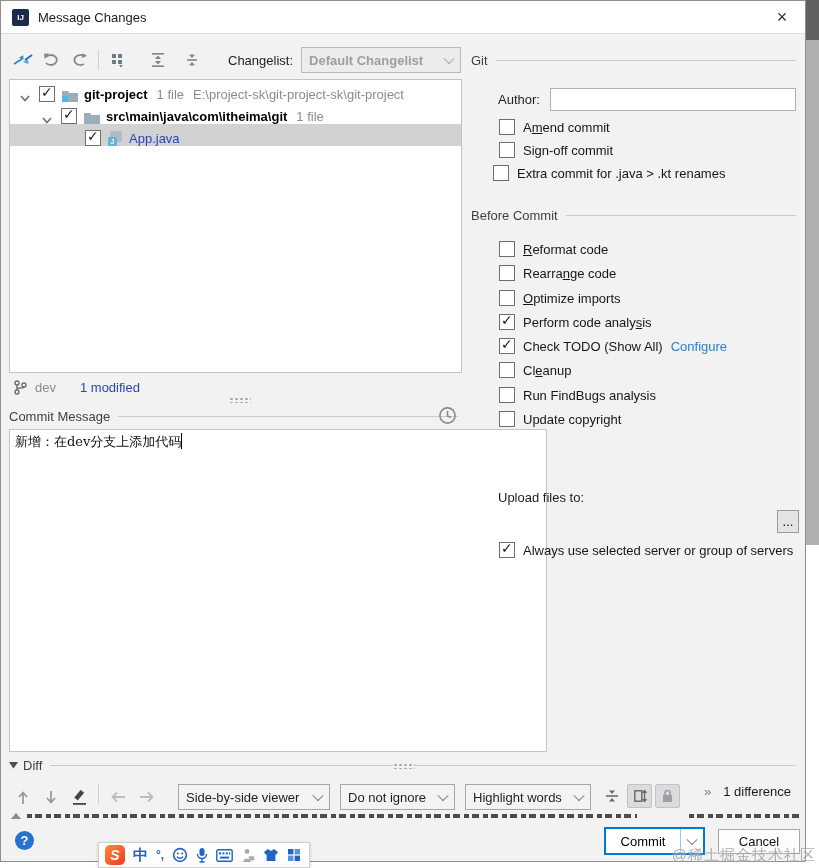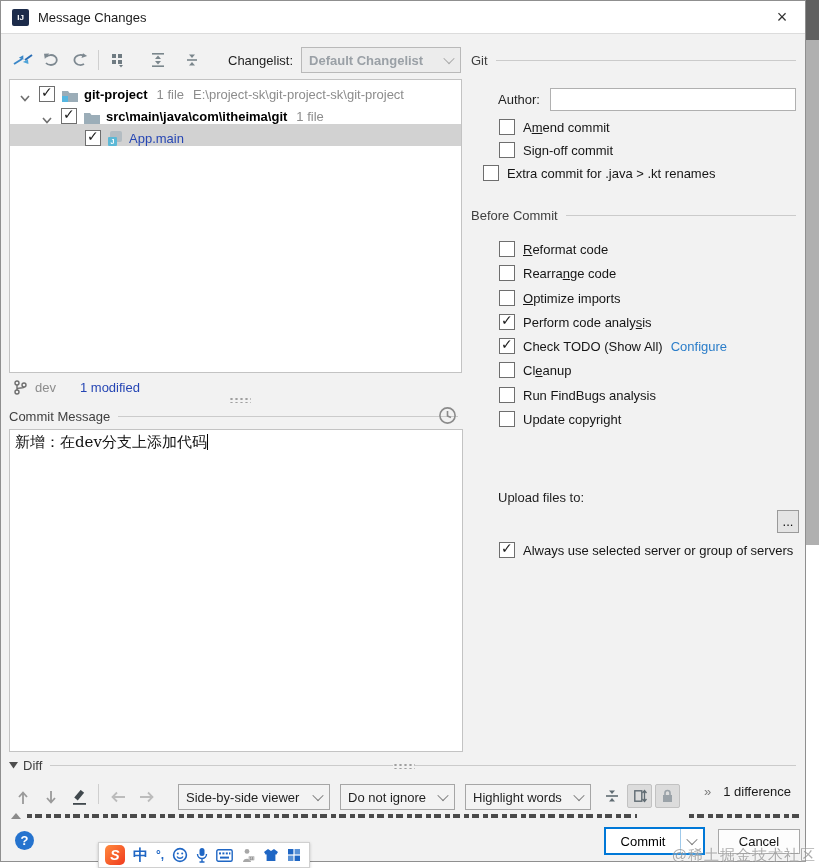--- a/index.html
+++ b/index.html
@@ -40,22 +40,22 @@
   .bold{font-weight:700;}
   .blue-link{color:#2646b4;}
   .cfg-link{color:#2a7dc9;}
   .branch-row{position:absolute;left:12px;top:376px;height:20px;display:flex;
               align-items:center;gap:8px;font-size:13px;}
   .grip{width:22px;height:6px;
         background-image:radial-gradient(circle,#9f9f9f 1px,transparent 1.3px);
         background-size:5px 4px;background-position:0 0;}
   .sect{position:absolute;display:flex;align-items:center;font-size:13px;color:#3f3f3f;}
   .sect .line{height:1px;background:#cbcbcb;flex:1;margin-left:8px;}
-  .msgarea{position:absolute;left:8px;top:428px;width:454px;height:323px;background:#fff;
-           border:1px solid #c3c3c3;box-sizing:border-box;font-size:15px;color:#111;
+  .msgarea{position:absolute;left:8px;top:428px;width:538px;height:323px;background:#fff;
+           border:1px solid #c3c3c3;box-sizing:border-box;font-size:13px;color:#111;
            font-family:"DejaVu Serif","Liberation Serif",serif;padding:3px 5px;}
   .caret{display:inline-block;width:0;height:16px;border-left:1.5px solid #000;
          vertical-align:-3px;}
   .cbrow{position:absolute;display:flex;align-items:flex-end;gap:8px;font-size:13px;color:#161616;}
   .input{background:#fff;border:1px solid #b0b0b0;box-sizing:border-box;font-size:13px;
          padding:0 5px;outline:none;font-family:inherit;}
   .iconbtn{width:25px;height:24px;display:flex;align-items:center;justify-content:center;
            border-radius:2px;}
   .iconbtn.pressed{background:#dcdcdc;border:1px solid #c2c2c2;box-sizing:border-box;}
   .dash-strip{position:absolute;height:4px;
@@ -173,21 +173,21 @@
         </svg>
       <span class="bold">src\main\java\com\itheima\git</span>
       <span class="gray" style="margin-left:9px">1 file</span>
     </div>
     <div class="trow sel" style="padding-left:75px">
       <span class="cb checked" style="margin-right:7px"></span>
       <span style="position:relative;width:15px;height:15px;margin-right:6px">
         <span style="position:absolute;left:2px;top:0;width:12px;height:11px;background:#b3bcc2;border-radius:2px"></span>
         <span style="position:absolute;left:0;top:6px;width:9px;height:9px;background:#5cb8d6;border-radius:1px;color:#fff;font-size:7px;font-weight:700;display:flex;align-items:center;justify-content:center">J</span>
       </span>
-      <span class="blue-link">App.main</span>
+      <span class="blue-link">App.java</span>
     </div>
   </div>
 
   <div class="branch-row">
     <svg width="14" height="15" viewBox="0 0 14 15">
         <circle cx="4" cy="3" r="2" fill="none" stroke="#6d6d6d" stroke-width="1.4"></circle>
         <circle cx="4" cy="12" r="2" fill="none" stroke="#6d6d6d" stroke-width="1.4"></circle>
         <circle cx="11" cy="5" r="2" fill="none" stroke="#6d6d6d" stroke-width="1.4"></circle>
         <path d="M4 5 L4 10 M4 9 C4 7 11 9 11 7" stroke="#6d6d6d" stroke-width="1.4" fill="none"></path>
       </svg>
@@ -221,21 +221,21 @@
   <input class="input abs" style="left: 549px; top: 87px; width: 246px; height: 23px;" value="">
 
   <div class="cbrow" style="left:498px;top:118px">
     <span class="cb"></span>
     <span>A<u>m</u>end commit</span>
   </div>
   <div class="cbrow" style="left:498px;top:141px">
     <span class="cb"></span>
     <span>Sign-off commit</span>
   </div>
-  <div class="cbrow" style="left:482px;top:164px">
+  <div class="cbrow" style="left:492px;top:164px">
     <span class="cb"></span>
     <span>Extra commit for .java &gt; .kt renames</span>
   </div>
 
   <div class="sect" style="left:470px;top:207px;width:325px">
     <span>Before Commit</span>
     <span class="line"></span>
   </div>
 
   <div class="cbrow" style="left:498px;top:240px">

